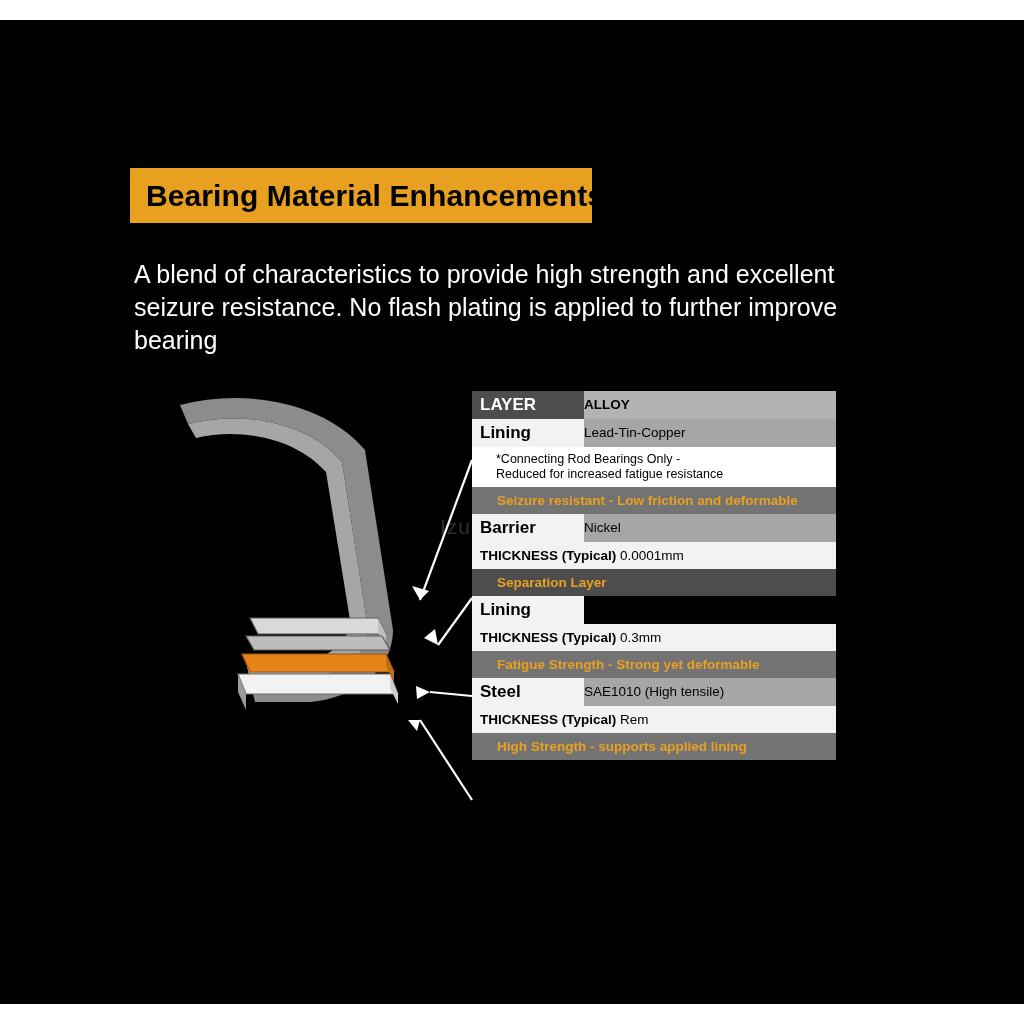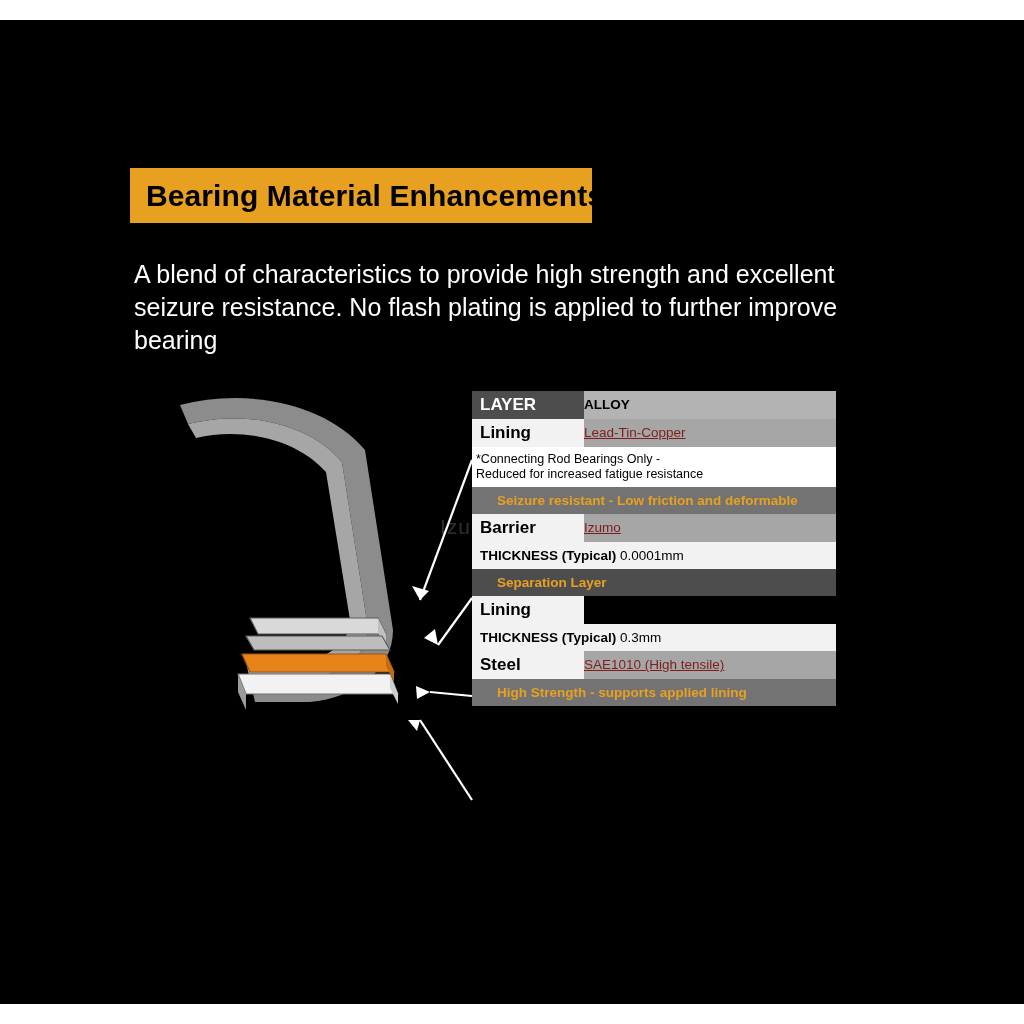--- a/index.html
+++ b/index.html
@@ -97,31 +97,31 @@
     width: 364px;
     box-sizing: border-box;
     padding: 6px 8px;
     font-size: 13.5px;
   }
   
   .hdr .cell-l { background: #4d4d4d; color: #ffffff; font-weight: bold; }
   .hdr .cell-r { background: #b3b3b3; color: #000000; font-weight: bold; }
   
   .layer .cell-l { background: #f2f2f2; color: #000000; font-weight: bold; }
-  .layer .cell-r { background: #a6a6a6; color: #7f1d1d; text-decoration: underline; }
+  .layer .cell-r { background: #a6a6a6; color: #000000; }
   
   .thk .cell-full { background: #f2f2f2; color: #000000; }
   .thk .cell-full b { font-weight: bold; }
   
   .note .cell-full {
     background: #ffffff;
     color: #000000;
     font-size: 12.5px;
     line-height: 15px;
-    padding: 5px 4px;
+    padding: 5px 24px;
   }
   
   .prop .cell-full {
     background: #4d4d4d;
     color: #e8a020;
     font-weight: bold;
     padding-left: 25px;
   }
   .prop.light .cell-full {
     background: #737373;
@@ -208,45 +208,51 @@
         <div class="cell-full" style="white-space: pre-line;">*Connecting Rod Bearings Only -
 Reduced for increased fatigue resistance</div>
       </div>
 
       <div class="row prop light">
         <div class="cell-full">Seizure resistant - Low friction and deformable</div>
       </div>
 
       <div class="row layer">
         <div class="cell-l">Barrier</div>
-        <div class="cell-r">Izumo</div>
+        <div class="cell-r">Nickel</div>
       </div>
 
       <div class="row thk">
         <div class="cell-full"><b>THICKNESS (Typical)</b> <span>0.0001mm</span></div>
       </div>
 
       <div class="row prop">
         <div class="cell-full">Separation Layer</div>
       </div>
 
       <div class="row layer">
         <div class="cell-l">Lining</div>
       </div>
 
       <div class="row thk">
         <div class="cell-full"><b>THICKNESS (Typical)</b> <span>0.3mm</span></div>
       </div>
 
+      <div class="row prop light">
+        <div class="cell-full">Fatigue Strength - Strong yet deformable</div>
+      </div>
 
       <div class="row layer">
         <div class="cell-l">Steel</div>
         <div class="cell-r">SAE1010 (High tensile)</div>
       </div>
 
+      <div class="row thk">
+        <div class="cell-full"><b>THICKNESS (Typical)</b> <span>Rem</span></div>
+      </div>
 
       <div class="row prop light">
         <div class="cell-full">High Strength - supports applied lining</div>
       </div>
 
     </div>
   </div>
 </div>
 
 </body></html>

